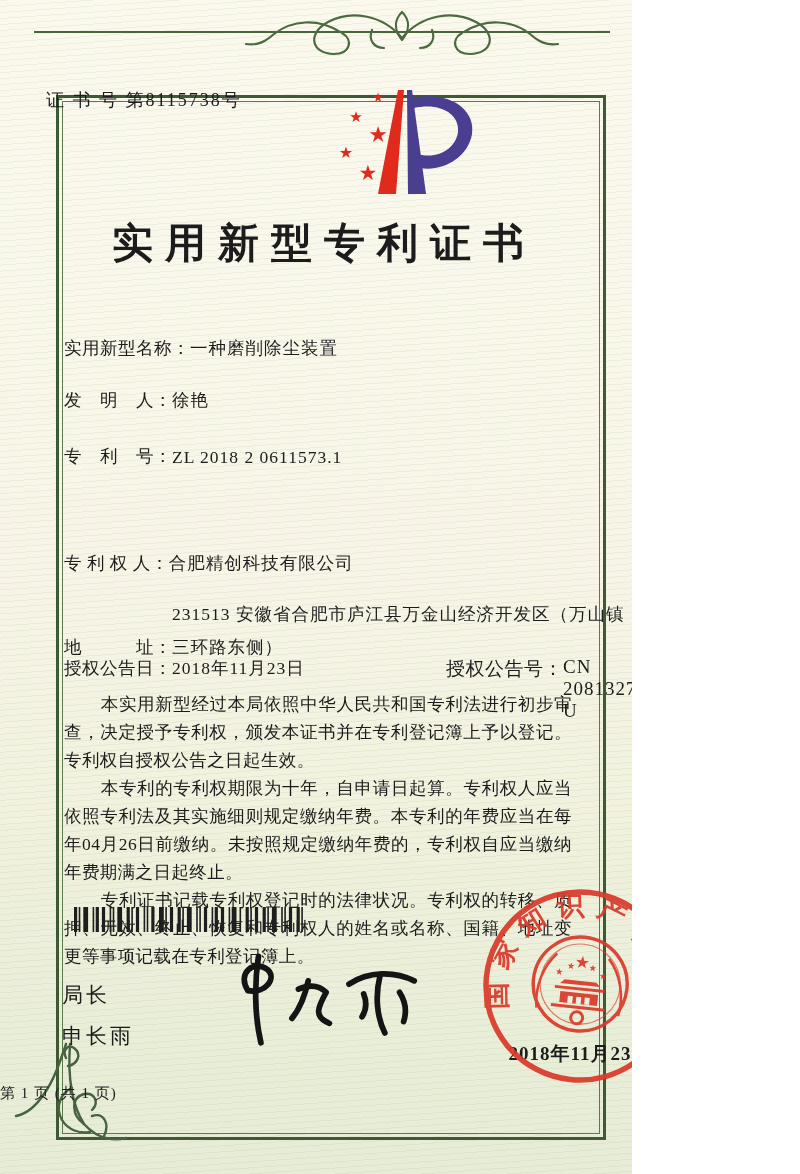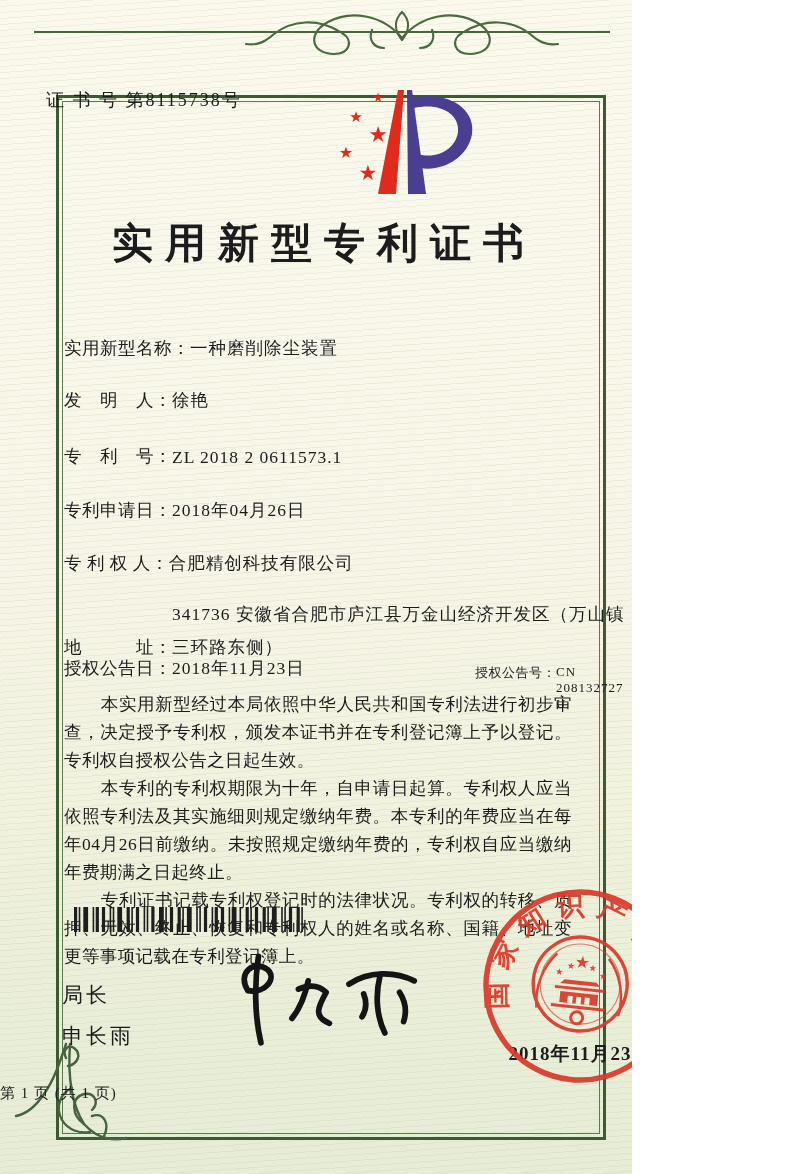--- a/index.html
+++ b/index.html
@@ -25,21 +25,21 @@
   .logo{position:absolute;left:326px;top:76px;z-index:3;}
   .title{
     position:absolute;left:0;right:0;top:216px;z-index:3;text-align:center;
     font-size:41px;font-weight:bold;letter-spacing:12px;padding-left:16px;
   }
   
   .row{position:absolute;left:64px;z-index:3;display:flex;font-size:17.5px;align-items:flex-end;}
   .flabel{white-space:pre;letter-spacing:0.5px;flex:none;}
   .fvalue{letter-spacing:1px;}
   .fvalue .l2{margin-top:9px;}
-  .grant-no{position:absolute;left:475px;top:656px;z-index:3;display:flex;font-size:13px;margin-top:8px;}
+  .grant-no{position:absolute;left:446px;top:656px;z-index:3;display:flex;font-size:19px;}
   
   .paras{position:absolute;left:64px;right:60px;top:690px;z-index:3;}
   .paras p{margin:0;font-size:17.5px;line-height:28px;text-align:justify;text-indent:2.1em;letter-spacing:0.4px;}
   
   .barcode{position:absolute;left:74px;top:907px;z-index:3;}
   .officer{position:absolute;left:62px;top:981px;z-index:3;font-family:Liberation Sans, sans-serif;font-size:21px;letter-spacing:3px;}
   .officer .name{margin-top:13px;}
   .signature{position:absolute;left:212px;top:948px;z-index:4;}
   .seal-office{position:absolute;left:480px;top:886px;z-index:5;opacity:0.93;}
   .seal-date{position:absolute;left:478px;top:1041px;width:204px;z-index:4;text-align:center;font-size:19px;font-weight:bold;letter-spacing:1px;}
@@ -109,32 +109,28 @@
     <span class="fvalue">一种磨削除尘装置</span>
   </div>
   <div class="row" style="top:388px">
     <span class="flabel">发　明　人：</span>
     <span class="fvalue">徐艳</span>
   </div>
   <div class="row" style="top:444px">
     <span class="flabel">专　利　号：</span>
     <span class="fvalue">ZL 2018 2 0611573.1</span>
   </div>
-  <div class="row" style="top:498px">
-    <span class="flabel">专利申请日：</span>
-    <span class="fvalue">2018年04月26日</span>
-  </div>
   <div class="row" style="top:551px">
     <span class="flabel">专 利 权 人：</span>
     <span class="fvalue">合肥精创科技有限公司</span>
   </div>
   <div class="row" style="top:602px">
     <span class="flabel">地　　　址：</span>
     <span class="fvalue">
-      <div>341736 安徽省合肥市庐江县万金山经济开发区（万山镇</div>
+      <div>231513 安徽省合肥市庐江县万金山经济开发区（万山镇</div>
       <div class="l2">三环路东侧）</div>
     </span>
   </div>
   <div class="row" style="top:656px">
     <span class="flabel">授权公告日：</span>
     <span class="fvalue">2018年11月23日</span>
   </div>
   <div class="grant-no">
     <span class="flabel">授权公告号：</span>
     <span class="fvalue">CN 208132727 U</span>

